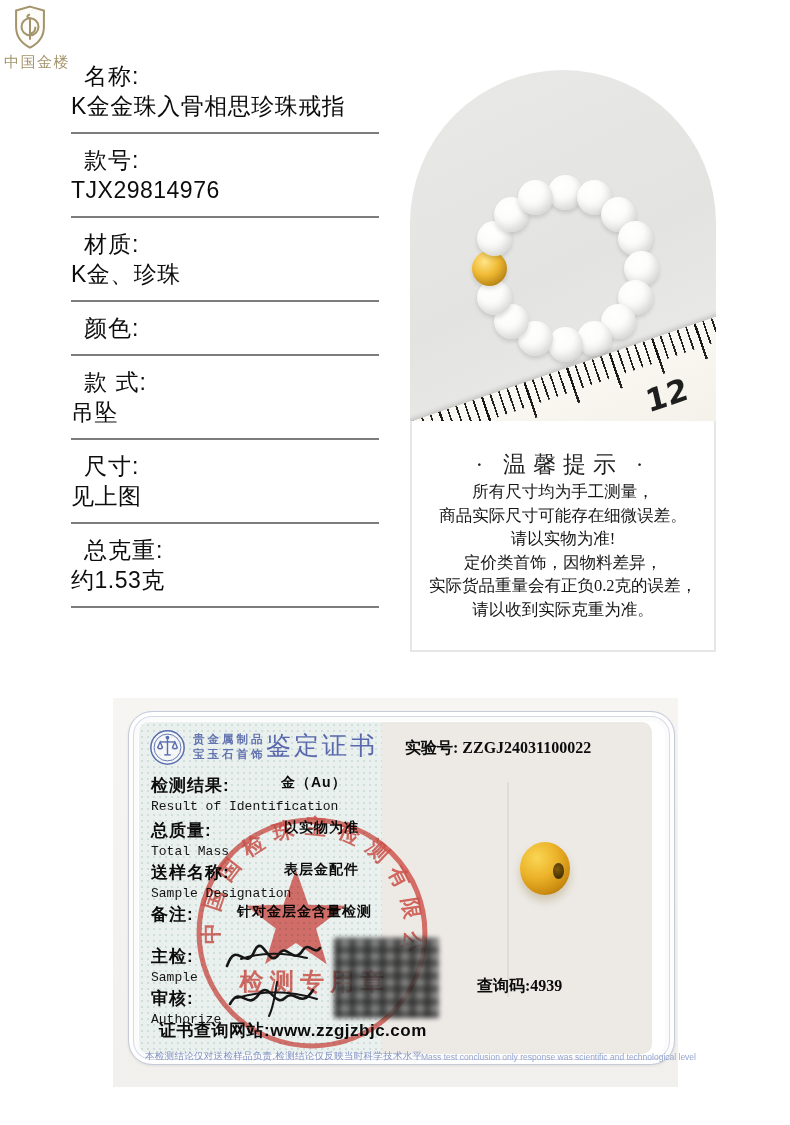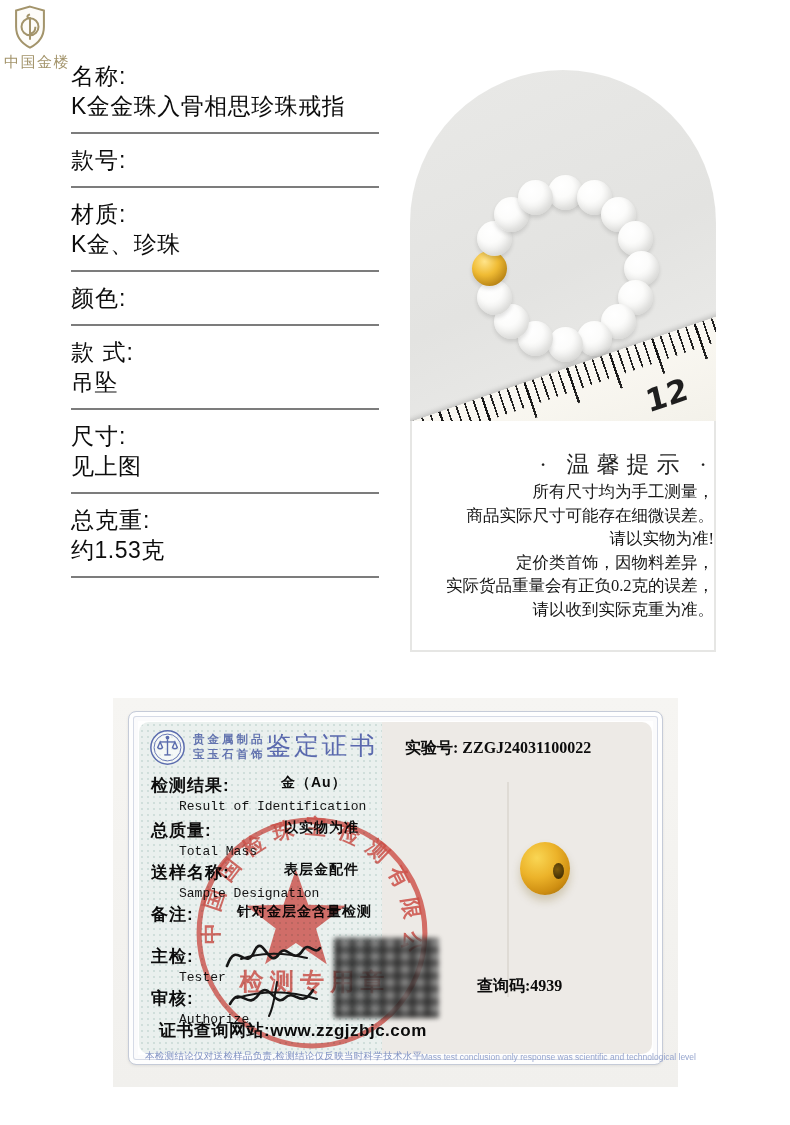--- a/index.html
+++ b/index.html
@@ -7,21 +7,21 @@
     width:790px;height:1125px;position:relative;background:#ffffff;
     font-family:"Liberation Sans", sans-serif;overflow:hidden;color:#0d0d0d;
   }
   
   .brand{position:absolute;left:4px;top:5px;width:86px;}
   .brand-shield{display:block;margin-left:9px;}
   .brand-text{margin-top:3px;font-size:15px;letter-spacing:1.5px;color:#a3946b;white-space:nowrap;}
 
   
   .spec-list{position:absolute;left:71px;top:62px;width:308px;}
-  .spec-label{font-size:23px;line-height:29px;letter-spacing:1px;color:#0d0d0d;}
+  .spec-label{font-size:23px;line-height:29px;letter-spacing:1px;color:#0d0d0d;margin-left:13px;}
   .spec-value{font-size:23px;line-height:30px;letter-spacing:.5px;color:#0d0d0d;}
   .spec-divider{height:2px;background:#7c7c7c;margin:11px 0 12px;}
 
   
   .photo-card{position:absolute;left:410px;top:70px;width:306px;}
   .photo{
     position:relative;height:351px;overflow:hidden;
     border-radius:160px 160px 0 0;
     background:linear-gradient(155deg,#e9e9e7 0%,#e3e3e1 55%,#ededeb 100%);
   }
@@ -46,36 +46,37 @@
       repeating-linear-gradient(90deg, rgba(22,22,22,.95) 0 1.7px, transparent 1.7px 9px),
       repeating-linear-gradient(90deg, rgba(22,22,22,.95) 0 2.3px, transparent 2.3px 45px);
     background-size:100% 24px,100% 37px;background-repeat:no-repeat;
   }
   .ruler-num{
     position:absolute;left:290px;top:40px;font-size:31px;font-weight:bold;color:#1e1e1e;
     font-family:"DejaVu Sans", sans-serif;transform:skewX(-6deg);
   }
   .tips{
     position:relative;box-sizing:border-box;height:231px;background:#fff;
-    border:2px solid #e6e6e4;border-top:none;text-align:right;
+    border:2px solid #e6e6e4;border-top:none;text-align:center;
     font-family:"Liberation Serif", serif;
   }
   .tips-title{padding-top:28px;font-size:23px;letter-spacing:7px;color:#1f1f1f;}
   .tips-body{}
   .tips-line{font-size:16.5px;line-height:23.5px;color:#161616;}
 
   
   .cert-photo{
     position:absolute;left:113px;top:698px;width:565px;height:389px;
     background:linear-gradient(#f6f5f2,#f1f0ed);
   }
   .cert-card{
-    position:absolute;left:15px;top:13px;width:533px;height:352px;border-radius:8px;
+    position:absolute;left:15px;top:13px;width:533px;height:352px;border-radius:24px;
     background:#fff;border:1px solid #c5cbd8;
     box-shadow:inset 0 0 0 4px #fefefe, inset 0 0 0 5px #d5dae6, inset 0 0 0 9px #fbfbfc, 0 1px 3px rgba(0,0,0,.08);
+    padding-left:12px;
   }
   .cert-left{
     position:absolute;left:10px;top:10px;width:243px;height:332px;border-radius:10px 0 0 10px;
     background-color:#eaf0ee;
     background-image:radial-gradient(rgba(160,190,183,.35) 1px, transparent 1.2px);
     background-size:6px 6px;
   }
   .cert-right{
     position:absolute;left:253px;top:10px;width:270px;height:332px;border-radius:0 10px 10px 0;
     background:#edeae6;
@@ -89,21 +90,21 @@
     position:absolute;left:137px;top:17px;font-size:25px;color:#5a69ae;letter-spacing:3px;
     font-family:"Liberation Serif", serif;white-space:nowrap;
   }
   .cert-labno{
     position:absolute;left:276px;top:26px;font-size:16px;font-weight:bold;color:#0d0d0d;
     font-family:"Liberation Serif", serif;white-space:nowrap;
   }
   .crow{position:absolute;left:22px;width:300px;}
   .crow-label{font-size:17px;font-weight:bold;letter-spacing:1px;color:#0c0c0c;white-space:nowrap;}
   .crow-value{position:absolute;top:0;font-size:14px;font-weight:bold;letter-spacing:1px;color:#0c0c0c;white-space:nowrap;}
-  .crow-en{font-family:"Liberation Mono", monospace;font-size:13px;color:#141414;margin-top:2px;white-space:nowrap;margin-left:28px;}
+  .crow-en{font-family:"Liberation Mono", monospace;font-size:13px;color:#141414;margin-top:2px;white-space:nowrap;}
   .cert-stamp{position:absolute;left:61px;top:99px;mix-blend-mode:multiply;opacity:.9;z-index:3;}
   .sig{position:absolute;z-index:4;}
   .cert-qr{
     position:absolute;left:205px;top:226px;width:105px;height:80px;z-index:5;border-radius:2px;
     background:
       repeating-linear-gradient(0deg, rgba(55,55,55,.85) 0 6px, rgba(150,150,150,.7) 6px 13px),
       repeating-linear-gradient(90deg, #4a4a4a 0 7px, #a9a9a9 7px 15px);
     background-blend-mode:multiply;filter:blur(2.5px);opacity:.88;
   }
   .cert-edge{position:absolute;left:378px;top:70px;width:2px;height:215px;background:#dbd7d1;opacity:.8;}
@@ -137,20 +138,21 @@
 </div>
 
 <div class="spec-list">
   <div>
     <div class="spec-label">名称:</div>
     <div class="spec-value">K金金珠入骨相思珍珠戒指</div>
     <div class="spec-divider"></div>
   </div>
   <div>
     <div class="spec-label">款号:</div>
+    <div class="spec-value">TJX29814976</div>
     <div class="spec-divider"></div>
   </div>
   <div>
     <div class="spec-label">材质:</div>
     <div class="spec-value">K金、珍珠</div>
     <div class="spec-divider"></div>
   </div>
   <div>
     <div class="spec-label">颜色:</div>
     <div class="spec-divider"></div>
@@ -248,21 +250,21 @@
       <span class="crow-label">送样名称:</span>
       <span class="crow-value" style="left:133px">表层金配件</span>
       <div class="crow-en">Sample Designation</div>
     </div>
     <div class="crow" style="top:191px">
       <span class="crow-label">备注:</span>
       <span class="crow-value" style="left:86px">针对金层金含量检测</span>
     </div>
     <div class="crow" style="top:233px">
       <span class="crow-label">主检:</span>
-      <div class="crow-en">Tester</div>
+      <div class="crow-en">Sample</div>
     </div>
     <div class="crow" style="top:275px">
       <span class="crow-label">审核:</span>
       <div class="crow-en">Authorize</div>
     </div>
 
     <svg class="cert-stamp" width="244" height="244" viewBox="0 0 242 242">
       <circle cx="121" cy="121" r="112" fill="none" stroke="#d8423a" stroke-width="5" opacity=".8"></circle>
       <path id="stamparc" d="M30,135 A93,93 0 1 1 212,135" fill="none"></path>
       <text font-size="21" font-weight="bold" fill="#d8423a" opacity=".85" letter-spacing="10" font-family="Liberation Serif, serif">

